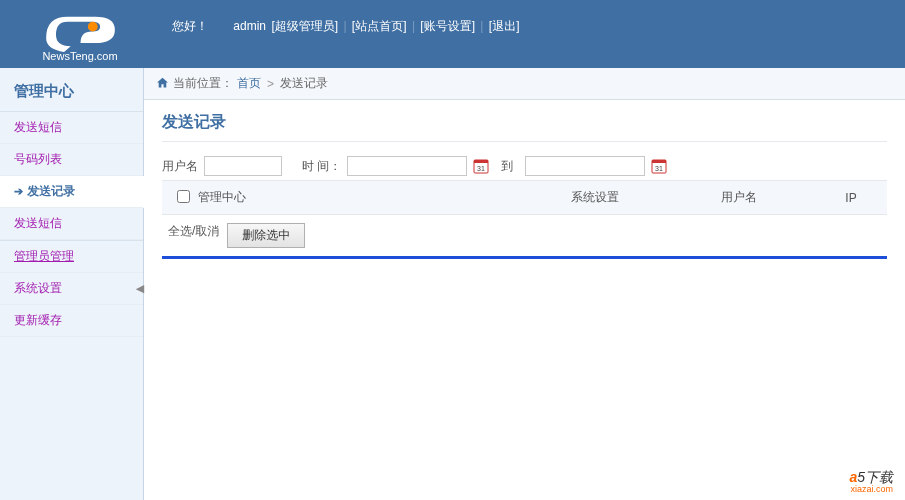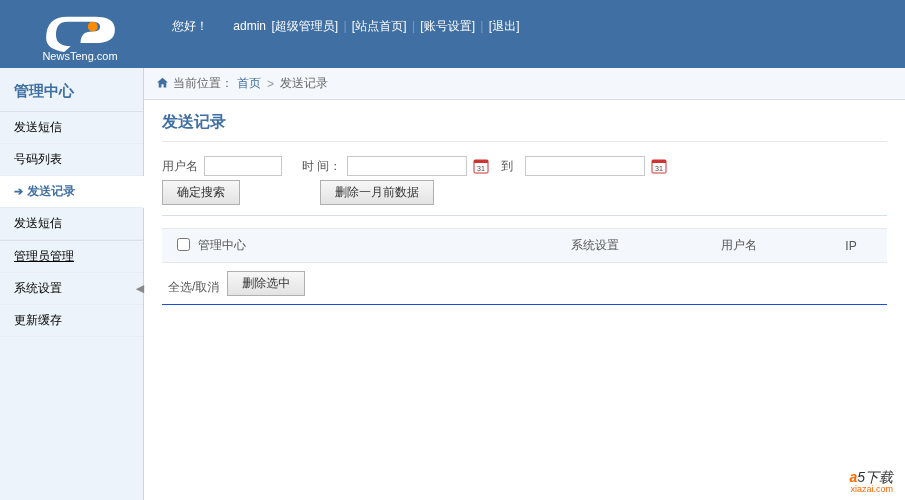--- a/index.html
+++ b/index.html
@@ -12,21 +12,21 @@
 .header-nav { flex: 1; padding: 18px 0 0 30px; color: #fff; font-size: 12px; }
 .header-nav span { margin: 0 2px; }
 .header-nav a { color: #fff; text-decoration: none; cursor: pointer; }
 .sep { color: #7a9bc0; margin: 0 8px; }
 
 .container { display: flex; height: calc(500px - 68px); }
 
 .sidebar { width: 144px; background: #edf3fa; border-right: 1px solid #c6d6e6; padding-top: 8px; position: relative; }
 .sidebar-title { color: #3f6fa3; font-size: 15px; font-weight: bold; padding: 6px 14px 10px; border-bottom: 1px solid #d8e2ed; }
 .sidebar ul { list-style: none; }
-.sidebar li { padding: 7px 14px; color: #000000; cursor: pointer; border-bottom: 1px solid #e6edf5; }
+.sidebar li { padding: 7px 14px; color: #a21caf; cursor: pointer; border-bottom: 1px solid #e6edf5; }
 .sidebar li.group-break { border-top: 1px solid #d8e2ed; text-decoration: underline; }
 .sidebar li.active { background: #fff; color: #3f6fa3; font-weight: bold; border-right: 2px solid #fff; margin-right: -1px; }
 .sidebar li.active::before { content: "➔"; color: #3f6fa3; margin-right: 4px; font-size: 11px; }
 .collapse-handle { position: absolute; right: -1px; top: 210px; width: 8px; height: 20px; color: #888; font-size: 11px; display: flex; align-items: center; justify-content: center; cursor: pointer; }
 
 .main { flex: 1; background: #fff; display: flex; flex-direction: column; }
 .breadcrumb { background: #f4f7fb; border-bottom: 1px solid #d6dee6; padding: 7px 12px; color: #666; display: flex; align-items: center; gap: 4px; }
 .home-icon { color: #3f6fa3; font-size: 13px; }
 .breadcrumb a { color: #3f6fa3; text-decoration: none; cursor: pointer; }
 .breadcrumb .gt { color: #999; margin: 0 2px; }
@@ -46,21 +46,21 @@
 
 .table { width: 100%; }
 .thead { display: flex; align-items: center; background: #f4f7fb; border-top: 1px solid #e4e8ec; border-bottom: 1px solid #e4e8ec; padding: 8px 6px; color: #555; }
 .th-check { width: 30px; text-align: center; }
 .th-phone { width: 140px; }
 .th-content { flex: 1; }
 .th-time { width: 150px; }
 .th-user { width: 100px; }
 .th-ip { width: 60px; text-align: center; }
 
-.action-row { display: flex; align-items: flex-end; gap: 8px; padding: 8px 6px; color: #555; border-bottom: 1px solid #1d4ed8; }
+.action-row { display: flex; align-items: flex-start; gap: 8px; padding: 8px 6px; color: #555; border-bottom: 3px solid #1d4ed8; }
 
 .watermark { position: absolute; right: 12px; bottom: 6px; font-size: 14px; font-style: italic; color: #333; }
 .watermark .o { color: #ff6600; font-weight: bold; }
 .watermark .sub { font-size: 9px; color: #ff6600; font-style: normal; display: block; text-align: right; margin-top: -3px; }
 </style>
 </head>
 <body>
 
 <div class="header">
   <div class="logo-area">
@@ -130,24 +130,20 @@
         <input type="text" class="input-date" style="">
         <span class="cal-icon">
           <svg viewBox="0 0 16 16">
               <rect x="1" y="2" width="14" height="13" rx="1" fill="#fff" stroke="#c33" stroke-width="1"></rect>
               <rect x="1" y="2" width="14" height="3" fill="#c33"></rect>
               <text x="8" y="13" font-size="7" text-anchor="middle" fill="#444">31</text>
             </svg>
         </span>
       </div>
 
-      <div class="btn-row">
-        <button class="btn">确定搜索</button>
-        <button class="btn">删除一月前数据</button>
-      </div>
 
       <div class="table">
         <div class="thead">
           <div class="th-check"><input type="checkbox" style=""></div>
           <div class="th-content">管理中心</div>
           <div class="th-time">系统设置</div>
           <div class="th-user">用户名</div>
           <div class="th-ip">IP</div>
         </div>
         <div class="action-row">

